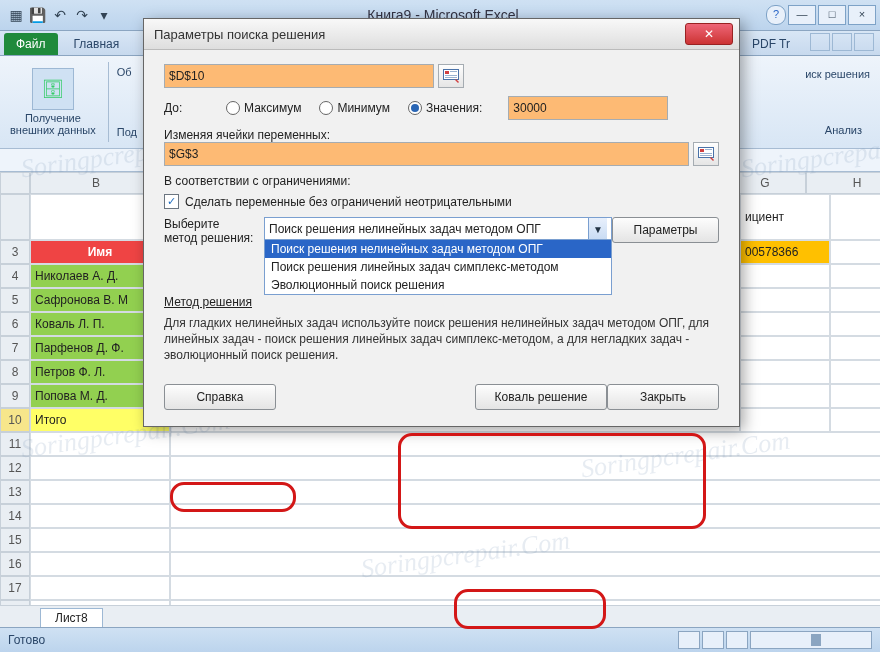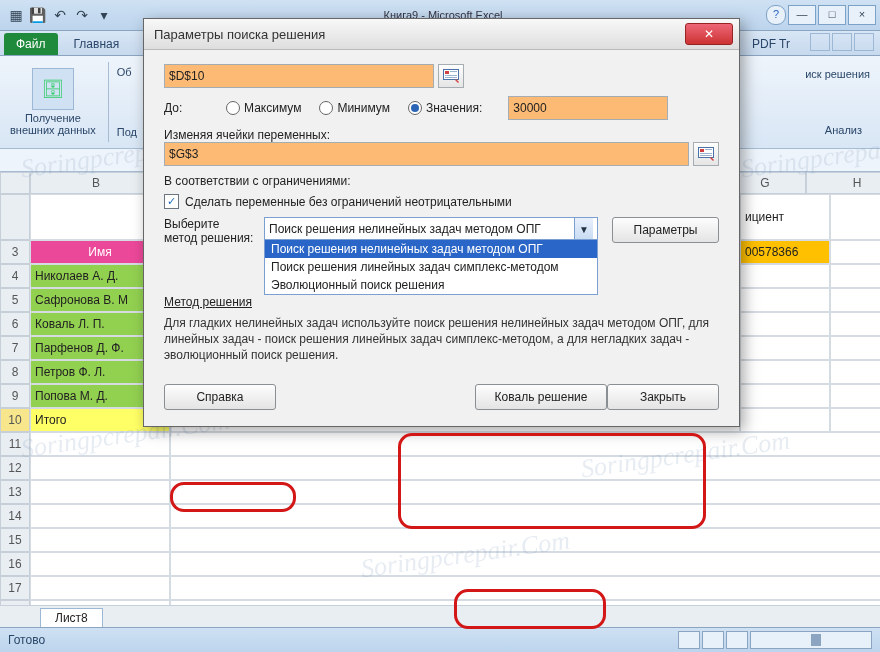--- a/index.html
+++ b/index.html
@@ -1,38 +1,38 @@
 <!DOCTYPE html>
 <html><head>
 <meta charset="utf-8">
 <style>
   body{margin:0;font-family:"Segoe UI",Tahoma,sans-serif;font-size:12px;background:#fff;color:#222;overflow:hidden;width:880px;height:652px;position:relative}
   
   .ribbon-top{height:30px;background:linear-gradient(to bottom,#cfe1f3,#bcd4ed);display:flex;align-items:center;border-bottom:1px solid #8ba5c1}
   .ribbon-top .qat{display:flex;gap:2px;padding:0 6px}
   .qat .ic{width:20px;height:20px;display:flex;align-items:center;justify-content:center;color:#345;font-size:14px}
-  .title-area{flex:1;text-align:center;font-size:11px;color:#334}
+  .title-area{flex:1;text-align:center;font-size:14px;color:#334}
   .winbtns{display:flex;gap:2px;padding-right:4px}
   .winbtns div{width:26px;height:18px;border:1px solid #7da2c7;background:#e8f0fa;text-align:center;line-height:16px;font-size:11px;color:#345}
   .tabs{height:24px;background:linear-gradient(to bottom,#d8e6f5,#c7d9ee);display:flex;align-items:flex-end;border-bottom:1px solid #8ba5c1;padding-left:4px}
   .tabs .tab{padding:4px 12px;font-size:12px;color:#2a4;color:#2a4668}
   .tabs .tab.file{background:#1f8a3b;color:#fff;border-radius:3px 3px 0 0;margin-right:4px}
   .rib-content{height:92px;background:linear-gradient(to bottom,#eef4fb,#d8e6f5);border-bottom:1px solid #a7bcd3;display:flex;align-items:center;padding:0 6px;gap:8px}
   .rib-btn{display:flex;flex-direction:column;align-items:center;font-size:11px;color:#2a4668;padding:2px 4px}
   .rib-btn .lg{width:40px;height:40px;background:#cfe1f3;border:1px solid #9db8d4;margin-bottom:2px;display:flex;align-items:center;justify-content:center;font-size:18px;color:#3c6}
   .rib-right{margin-left:auto;display:flex;flex-direction:column;align-items:flex-start;gap:2px;padding-right:4px}
   .rib-right .grp{font-size:11px;color:#2a4668;padding-left:6px}
   .formula-bar{height:22px;background:#eef4fb;border-bottom:1px solid #a7bcd3}
   
   .grid{position:relative;background:#fff;display:flex}
   .ch{height:20px;border:1px solid #c7d0d9;background:#e9eef3;display:flex;align-items:center;justify-content:center;color:#555;font-size:12px}
   .rh{width:28px;height:22px;border:1px solid #c7d0d9;background:#e9eef3;display:flex;align-items:center;justify-content:center;color:#555;font-size:12px}
   .cell{height:22px;border:1px solid #d4dbe2;display:flex;align-items:center;padding:0 4px;overflow:hidden;white-space:nowrap}
   .b-col{width:130px}
-  .darkpurple{background:#ec4899;color:#fff;justify-content:center;font-weight:normal}
+  .darkpurple{background:#ef4444;color:#fff;justify-content:center;font-weight:bold}
   .green{background:#92d050}
   .yellow{background:#ffc000}
   .grid-body{flex:1}
   .grid-row{display:flex}
   .status{position:absolute;bottom:0;left:0;right:0;height:24px;background:linear-gradient(to bottom,#cfe1f3,#bcd4ed);border-top:1px solid #8ba5c1;display:flex;align-items:center;padding:0 8px;color:#2a4668;font-size:12px}
   .status .views{margin-left:auto;display:flex;gap:2px;align-items:center}
   .status .views div{width:20px;height:16px;border:1px solid #8ba5c1;background:#e8f0fa}
   .sheet-tabs{position:absolute;bottom:24px;left:0;right:0;height:22px;background:#e9eef3;border-top:1px solid #c7d0d9;display:flex;align-items:center;padding-left:40px}
   .sheet-tab{background:#fff;border:1px solid #9db8d4;border-bottom:none;padding:2px 14px;font-size:12px}
   
@@ -327,21 +327,21 @@
         <div class="dd-main">
           <span>Поиск решения нелинейных задач методом ОПГ</span>
           <div class="dd-arrow">▼</div>
         </div>
         <div class="dd-list">
           <div class="dd-opt sel">Поиск решения нелинейных задач методом ОПГ</div>
           <div class="dd-opt">Поиск решения линейных задач симплекс-методом</div>
           <div class="dd-opt">Эволюционный поиск решения</div>
         </div>
       </div>
-      <div class="btn" style="width:105px;margin-left:14px">Параметры</div>
+      <div class="btn" style="width:105px;">Параметры</div>
     </div>
     <div style="margin-top:50px">
       <span style="text-decoration:underline;color:#222">Метод решения</span>
     </div>
     <div class="hint" style="margin-top:6px">Для гладких нелинейных задач используйте поиск решения нелинейных задач методом ОПГ, для линейных задач - поиск решения линейных задач симплекс-методом, а для негладких задач - эволюционный поиск решения.</div>
     <div class="dlg-footer">
       <div class="btn" style="width:110px">Справка</div>
       <div style="flex:1"></div>
       <div class="btn" style="width:130px">Коваль решение</div>
       <div class="btn" style="width:110px">Закрыть</div>

